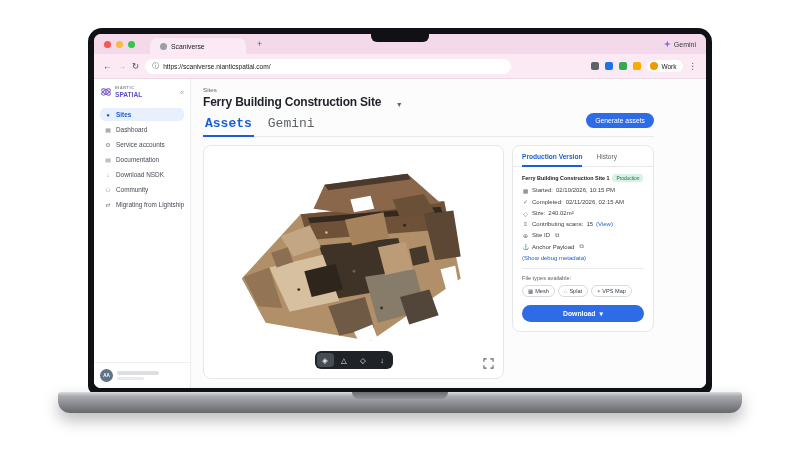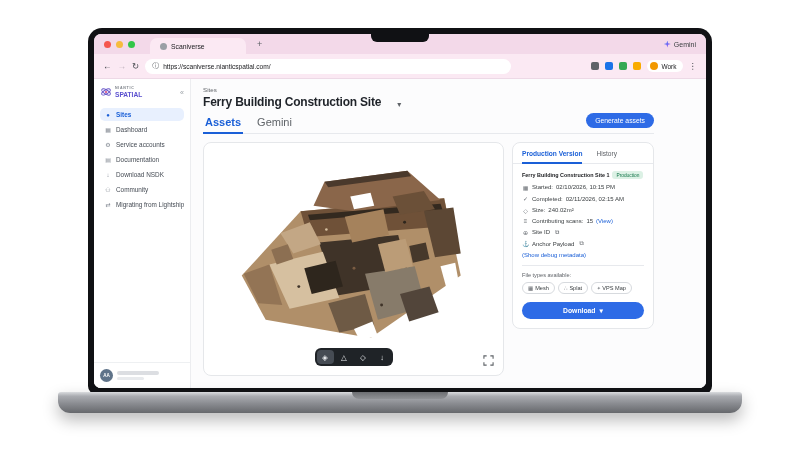--- a/index.html
+++ b/index.html
@@ -69,21 +69,21 @@
   .ub2{width:27px;height:3px;background:#e8eaed;border-radius:2px;}
 
   .main{flex:1;background:#fcfcfd;padding:7px 52px 10px 12px;position:relative;box-sizing:border-box;min-width:0;}
   .crumb{font-size:6.2px;color:#5f6368;}
   .titlerow{display:flex;align-items:flex-end;gap:16px;margin-top:2px;}
   .title{font-size:12px;font-weight:700;color:#1f2329;letter-spacing:-.2px;}
   .tchev{font-size:8px;color:#5f6368;}
   .genbtn{position:absolute;top:34px;right:52px;background:#2e6be6;color:#fff;border:none;
           border-radius:10px;font-size:6.8px;padding:4px 9px;font-family:inherit;cursor:pointer;}
   .tabs{display:flex;gap:12px;margin-top:7px;border-bottom:1px solid #e7e9ed;}
-  .tab-i{font-size:11px;color:#5f6368;padding:0 2px 4px;}
+  .tab-i{font-size:13px;color:#5f6368;padding:0 2px 4px;font-family:Liberation Mono, monospace;}
   .tab-i.active{color:#1a5fd7;font-weight:700;border-bottom:2px solid #1a5fd7;margin-bottom:-1px;}
   .content{display:flex;gap:8px;margin-top:8px;align-items:flex-start;}
 
   .viewer{flex:1;height:232px;background:#fff;border:1px solid #e5e7ea;border-radius:8px;position:relative;
           display:flex;align-items:center;justify-content:center;overflow:hidden;min-width:0;}
   .scan{width:276px;height:204px;}
   .vtoolbar{position:absolute;left:50%;transform:translateX(-50%);bottom:9px;background:#1f2327;
             border-radius:6px;padding:2px;display:flex;gap:2px;}
   .vt{width:17px;height:14px;display:flex;align-items:center;justify-content:center;color:#e8eaed;
       font-size:7.5px;border-radius:4px;}

